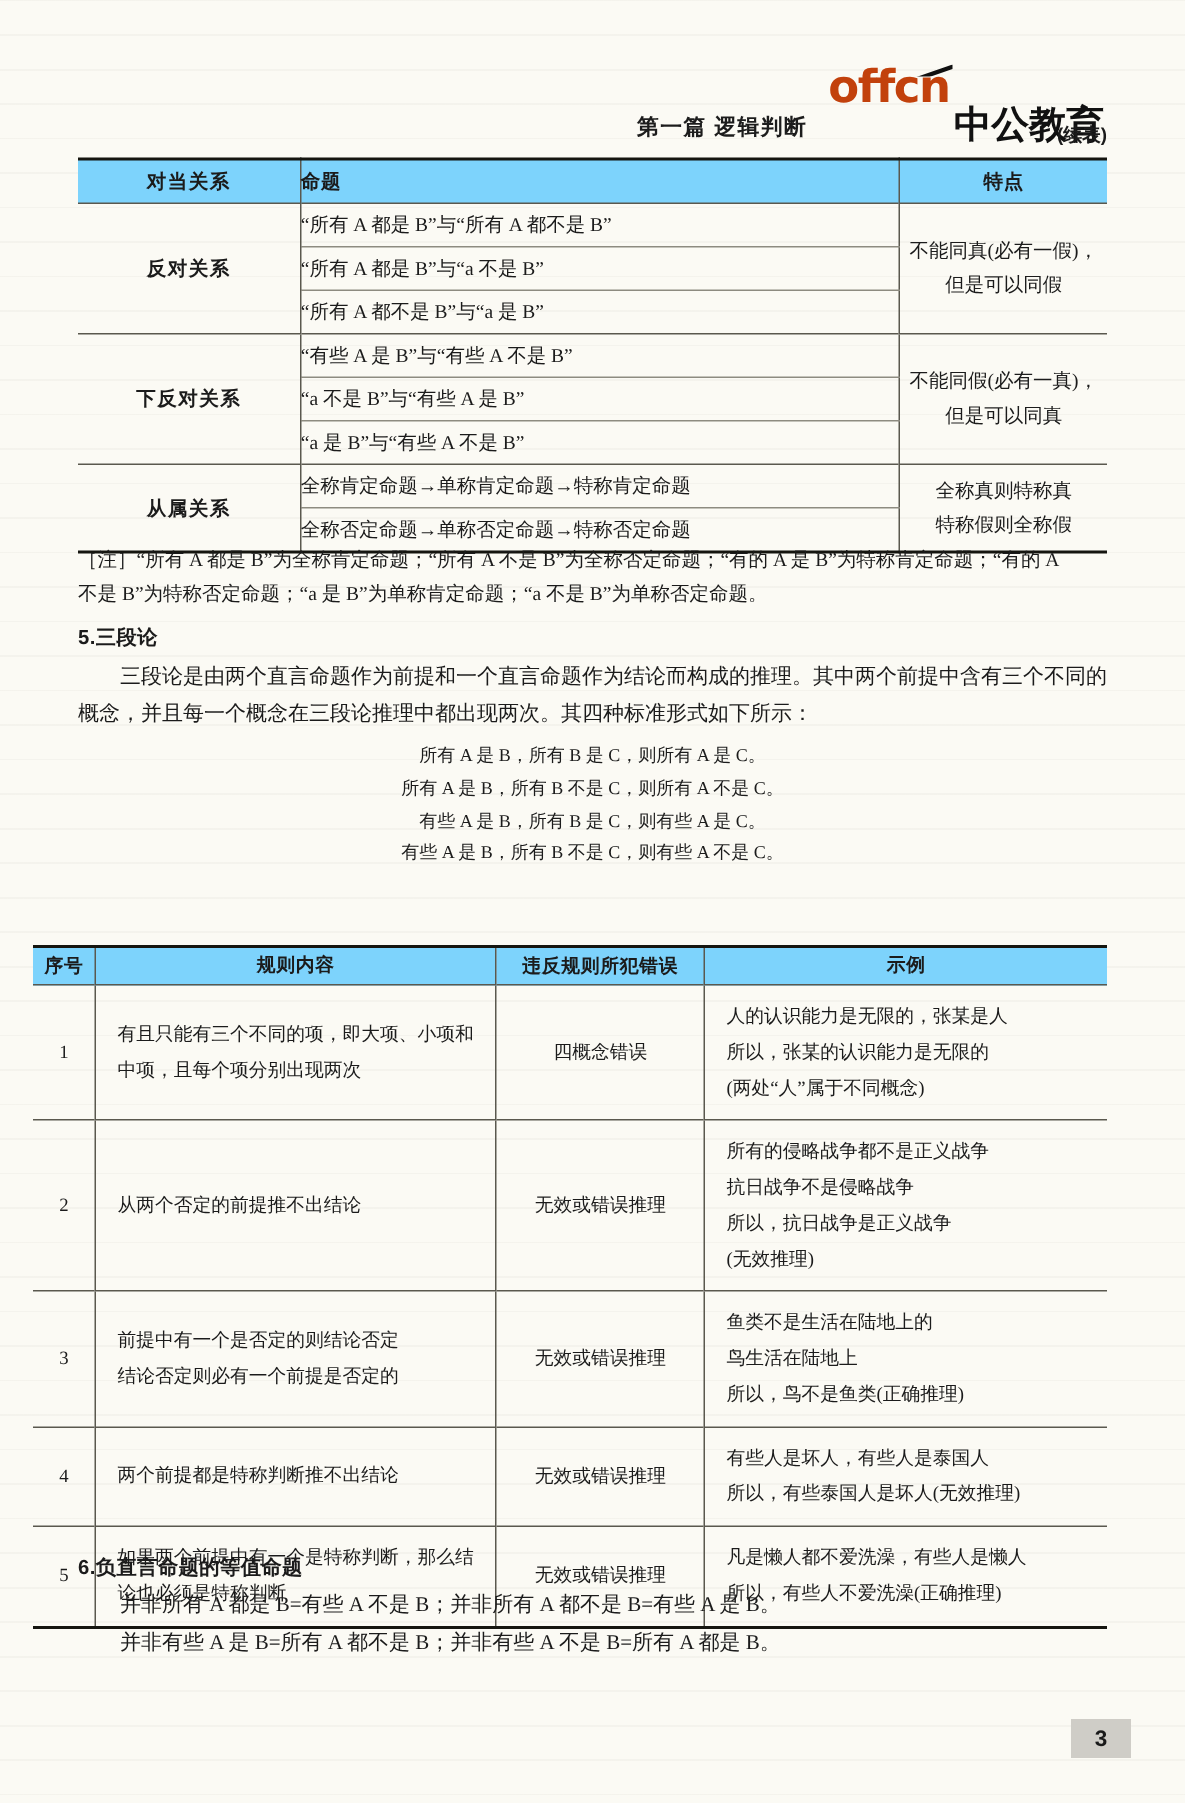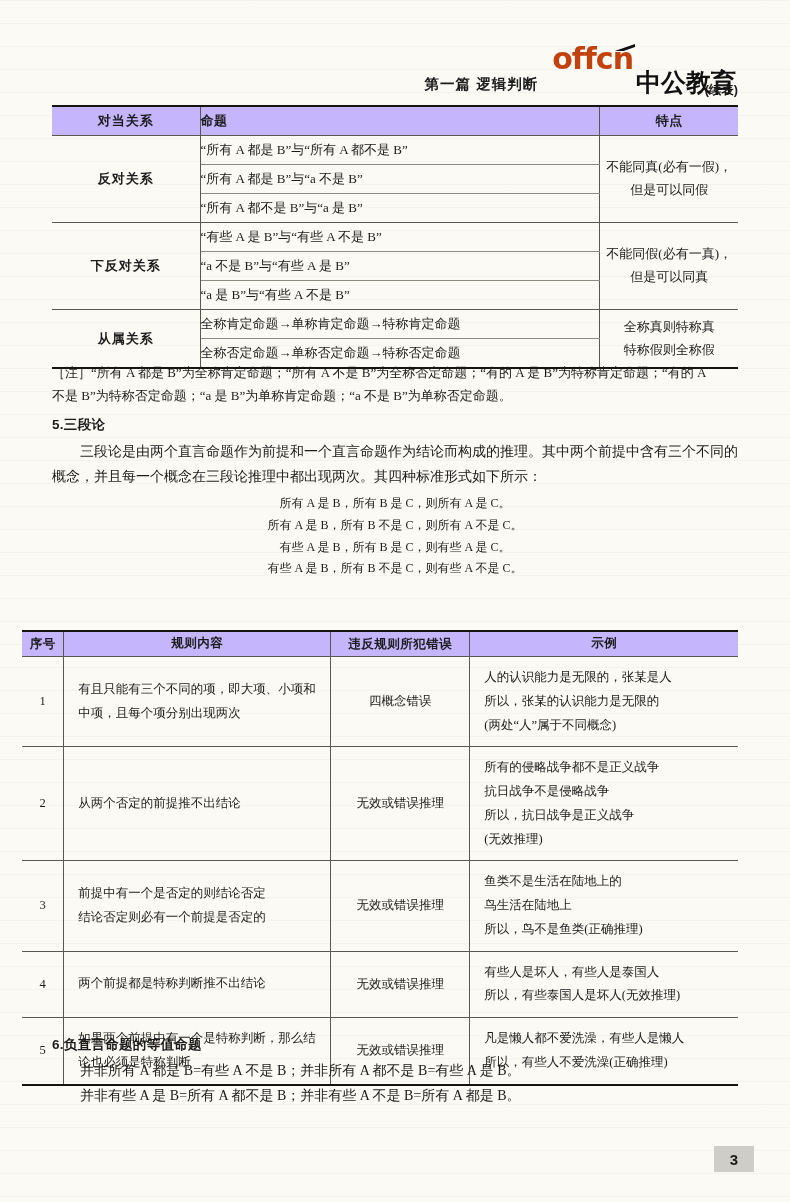--- a/index.html
+++ b/index.html
@@ -62,21 +62,21 @@
     border:none;
     padding:0;
     vertical-align:middle;
   }
   .tbl-top{border-top:2.2px solid #15150f;}
   .tbl-bot{border-bottom:2.2px solid #15150f;}
   .hr-line{border-bottom:1.1px solid #5a584e;}
   .hr-thin{border-bottom:.9px solid #8d8b80;}
   .vr{border-right:1.1px solid #5a584e;}
   .hdrow td{
-    background:#c4b5fd;
+    background:#7dd3fc;
     font-family:"Liberation Sans","DejaVu Sans",sans-serif;
     font-weight:bold;font-size:12.5px;
     text-align:center;height:24px;letter-spacing:.5px;
   }
 
   #table1{left:52px;top:105px;width:686px;}
   #table1 td{font-size:13px;}
   #table1 .c-rel{width:148px;text-align:center;font-weight:bold;letter-spacing:1px;}
   #table1 .c-prop{width:400px;height:28px;}
   #table1 .c-feat{width:138px;text-align:center;line-height:1.75;}

